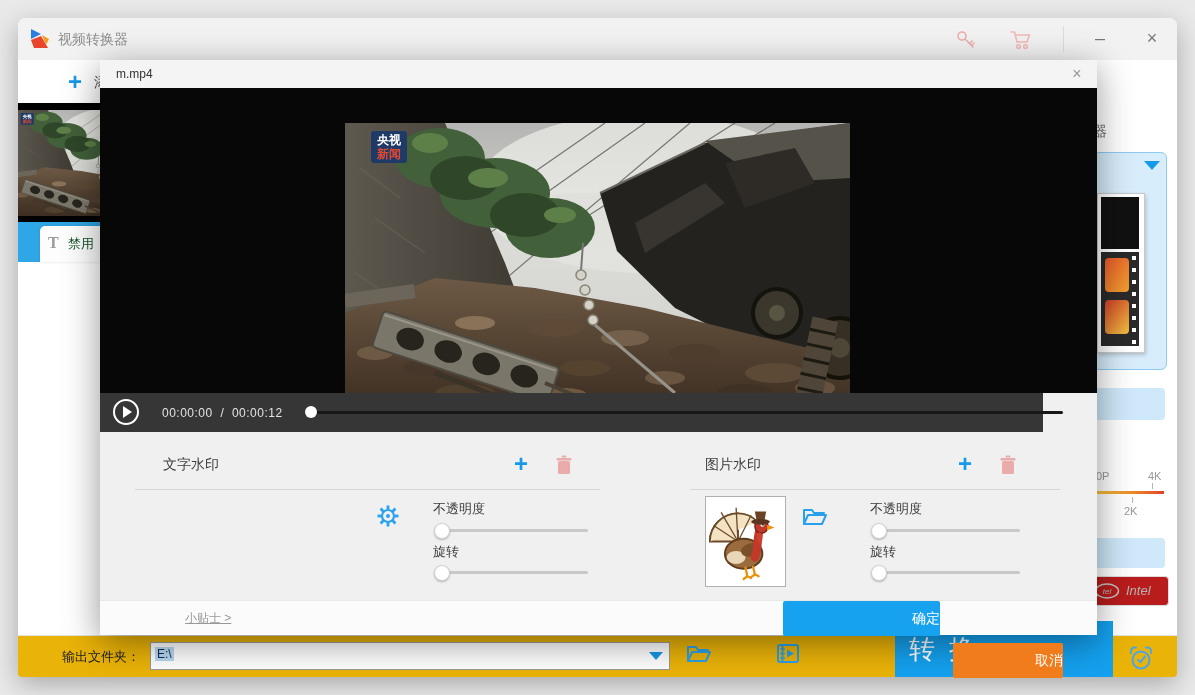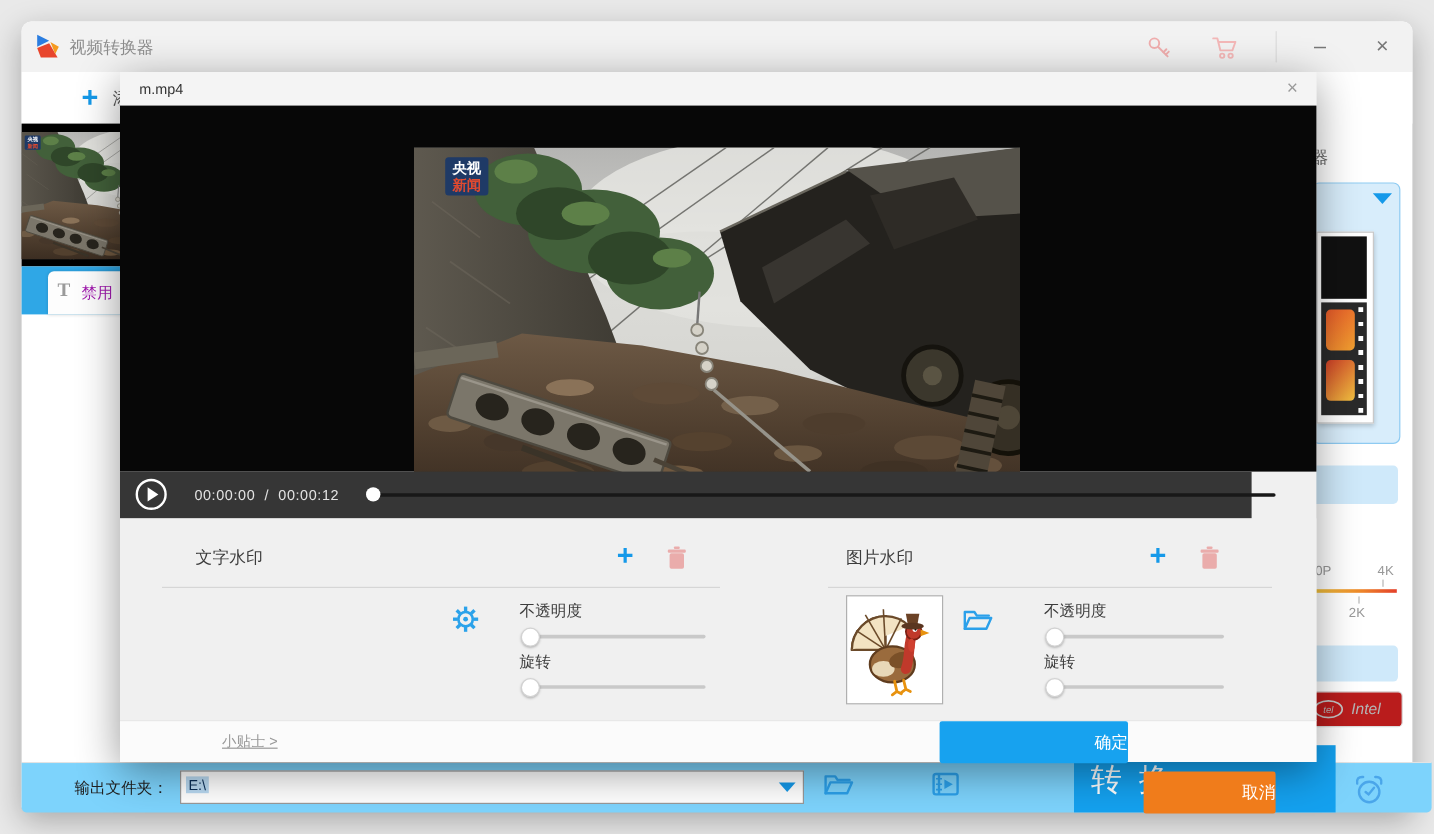--- a/index.html
+++ b/index.html
@@ -10,36 +10,36 @@
   .titlebar{left:0;top:0;width:100%;height:42px;background:#f2f2f2;border-radius:8px 8px 0 0;text-decoration:underline;}
   .apptitle{left:40px;top:0;height:42px;line-height:42px;color:#8d8d8d;font-size:14px;}
   .tb-ico{top:11px;width:22px;height:20px;}
   .tb-sep{left:1045px;top:8px;width:1px;height:26px;background:#ddd;}
   .winbtn{top:0;width:44px;height:42px;text-align:center;line-height:40px;color:#777;font-size:18px;}
   
   .thumbwrap{left:0;top:85px;width:82px;height:119px;background:#000;}
   .tabbar{left:0;top:204px;width:320px;height:40px;background:#2fa7e6;}
   .tab{left:22px;top:4px;width:92px;height:36px;background:#fdfdfd;border-radius:5px 5px 0 0;box-shadow:0 0 3px rgba(0,0,0,.15);}
   .tab .tico{left:8px;top:8px;font-family:"Liberation Serif","DejaVu Serif",serif;font-size:16px;font-weight:bold;color:#9a9a9a;}
-  .tab .tlbl{left:28px;top:9px;font-size:13px;color:#a21caf;}
+  .tab .tlbl{left:28px;top:9px;font-size:13px;color:#14532d;}
   .addplus{color:#1599e9;font-size:24px;font-weight:bold;}
   .addtxt{color:#555;font-size:14px;}
   
   .rp-char{color:#666;font-size:14px;}
   .rp-selbox{left:1075px;top:134px;width:72px;height:216px;background:#d8edfb;border:1px solid #8ecbf2;border-radius:6px;}
   .tri-dn{width:0;height:0;border-left:8px solid transparent;border-right:8px solid transparent;border-top:9px solid #1599e9;}
   .filmthumb{left:3px;top:40px;width:46px;height:158px;background:#fff;border:1px solid #c9c9c9;box-shadow:1px 2px 4px rgba(0,0,0,.2);}
   .bluebar{left:1075px;width:72px;background:#cfe9fa;border-radius:4px;}
   .res-lab{font-size:11px;color:#999;}
   .gradbar{left:1076px;top:473px;width:70px;height:3px;background:linear-gradient(90deg,#f3c73e,#ee8a2a 55%,#e4402a);}
   .tick{width:1px;height:6px;background:#b5b5b5;}
   .intelbtn{left:1073px;top:558px;width:76px;height:28px;background:#b91c1c;border:1px solid #ddd;border-radius:4px;font-style:italic;}
   .intel-word{color:#b4b4b4;font-size:13px;}
   
-  .botbar{left:0;top:617px;width:1159px;height:41px;background:#7dd3fc;border-top:1px solid #e3e3e3;border-radius:0 0 4px 4px;padding-left:16px;}
+  .botbar{left:0;top:617px;width:1159px;height:41px;background:#eab308;border-top:1px solid #e3e3e3;border-radius:0 0 4px 4px;}
   .outlabel{font-size:13px;color:#222;}
   .combo{left:132px;top:6px;width:518px;height:26px;background:#fff;border:1px solid #999;}
   .combo .val{left:4px;top:4px;font-size:12px;color:#0b2e55;background:#b8d8f0;padding:0 2px;}
   .convertbtn{left:877px;top:-15px;width:218px;height:56px;background:#14a1ef;color:#fff;font-size:26px;letter-spacing:14px;text-align:left;line-height:56px;text-indent:14px;}
   
   .dialog{left:100px;top:60px;width:997px;height:575px;background:#f0f0f0;box-shadow:0 8px 34px rgba(0,0,0,.42);z-index:10;}
   .dlg-head{left:0;top:0;width:997px;height:28px;background:#f4f4f4;}
   .dlg-title{left:16px;top:0;height:28px;line-height:28px;font-size:12px;color:#333;}
   .dlg-close{right:8px;top:2px;width:24px;height:24px;line-height:24px;text-align:center;color:#999;font-size:16px;}
   .videozone{left:0;top:28px;width:997px;height:305px;background:#070707;}

